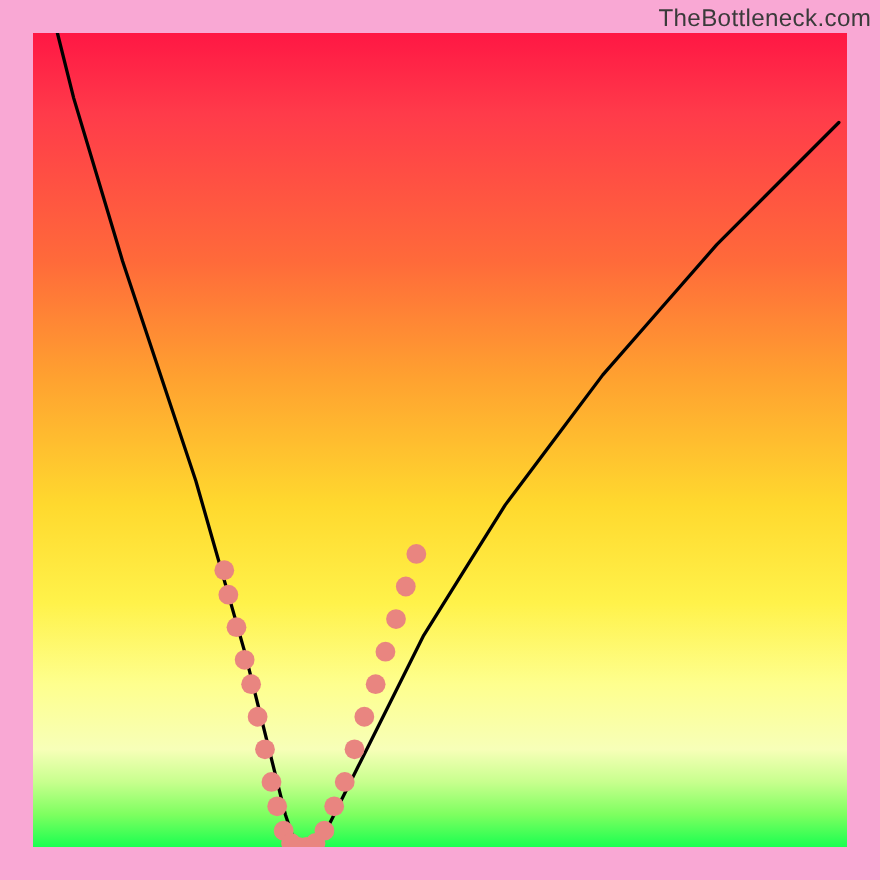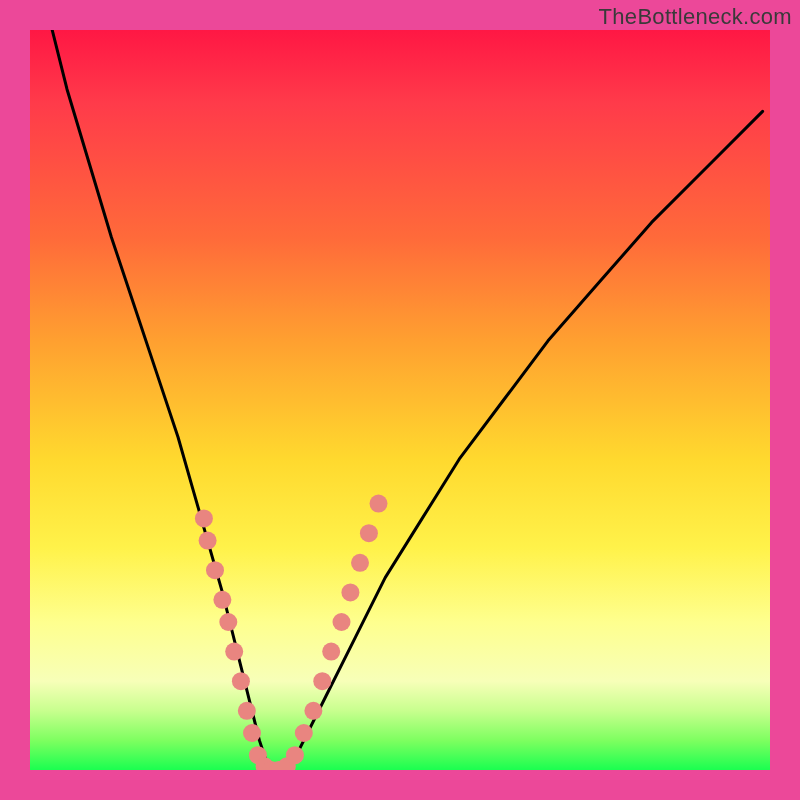--- a/index.html
+++ b/index.html
@@ -8,21 +8,21 @@
     width: 800px;
     height: 800px;
     overflow: hidden;
     background: #000;
     font-family: Arial, Helvetica, sans-serif;
   }
   .frame {
     position: relative;
     width: 800px;
     height: 800px;
-    background: #ec4899;
+    background: #f9a8d4;
   }
   .plot {
     position: absolute;
     left: 30px;
     top: 30px;
     width: 740px;
     height: 740px;
     overflow: hidden;
   }
   .grad {

